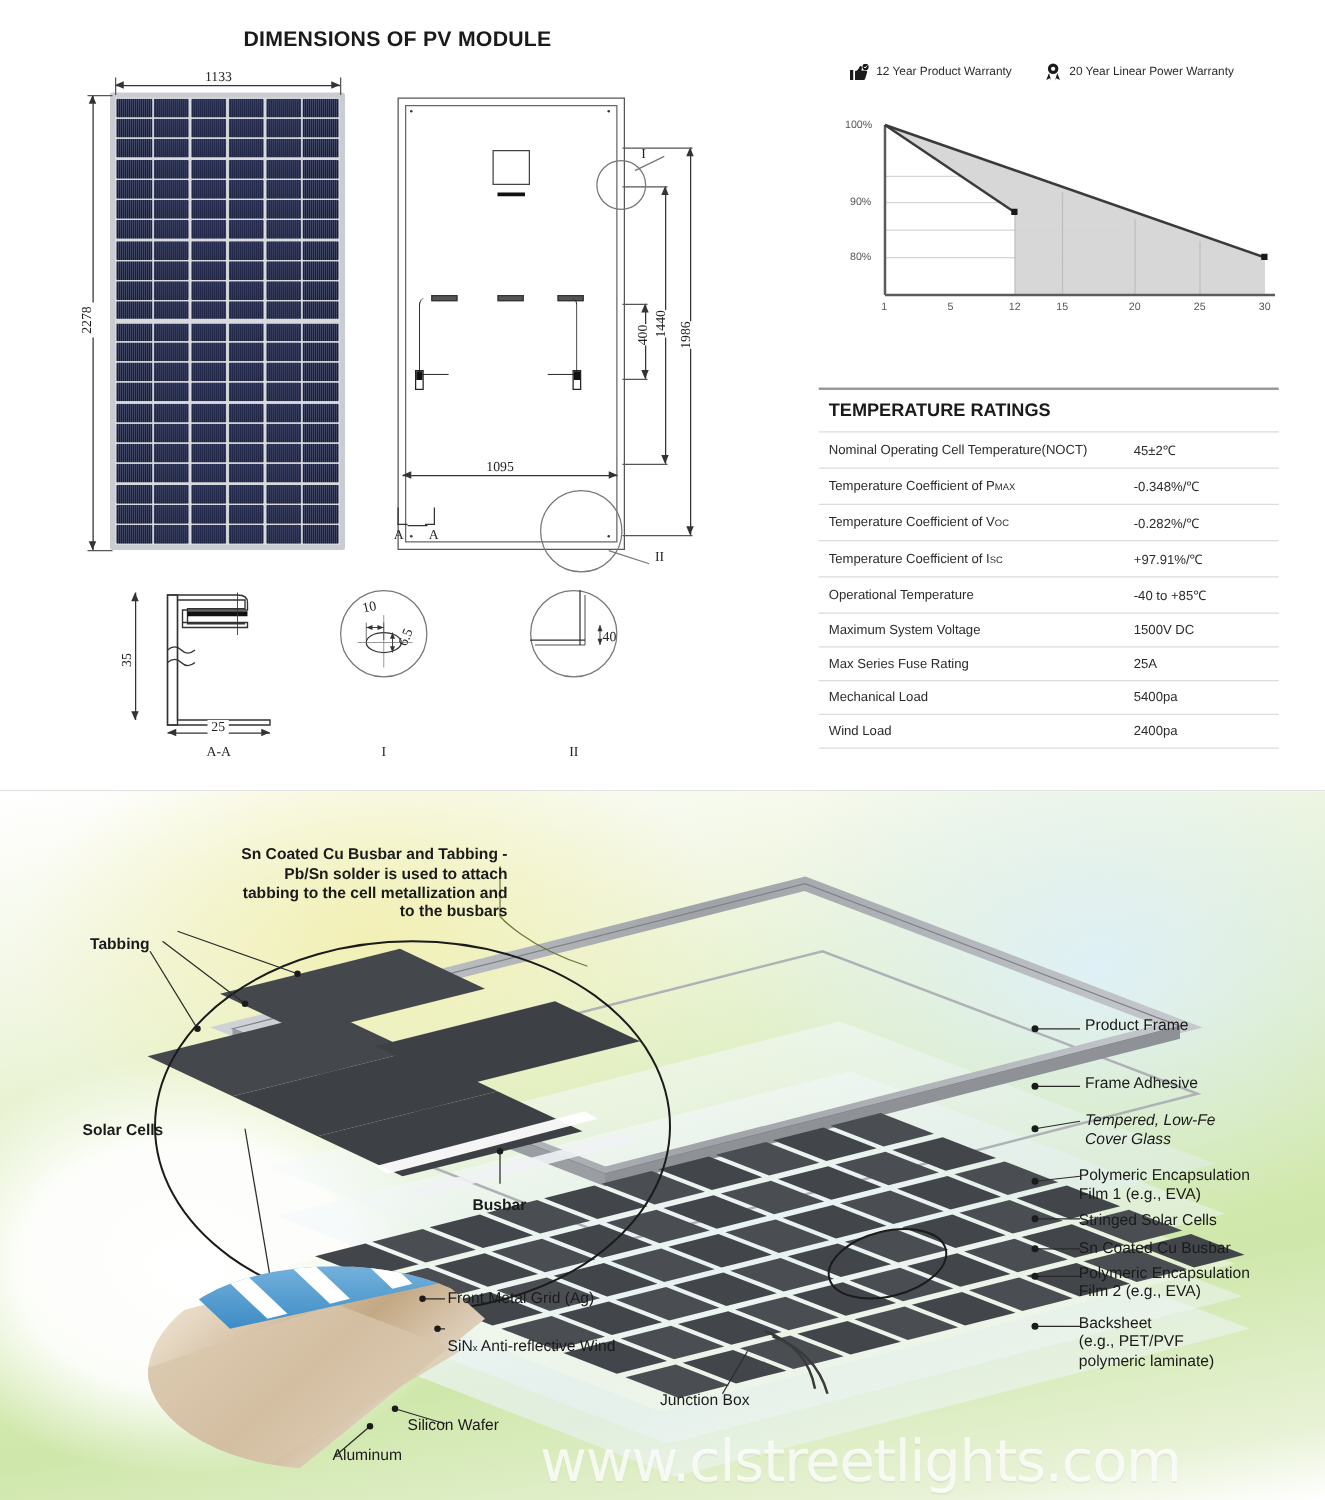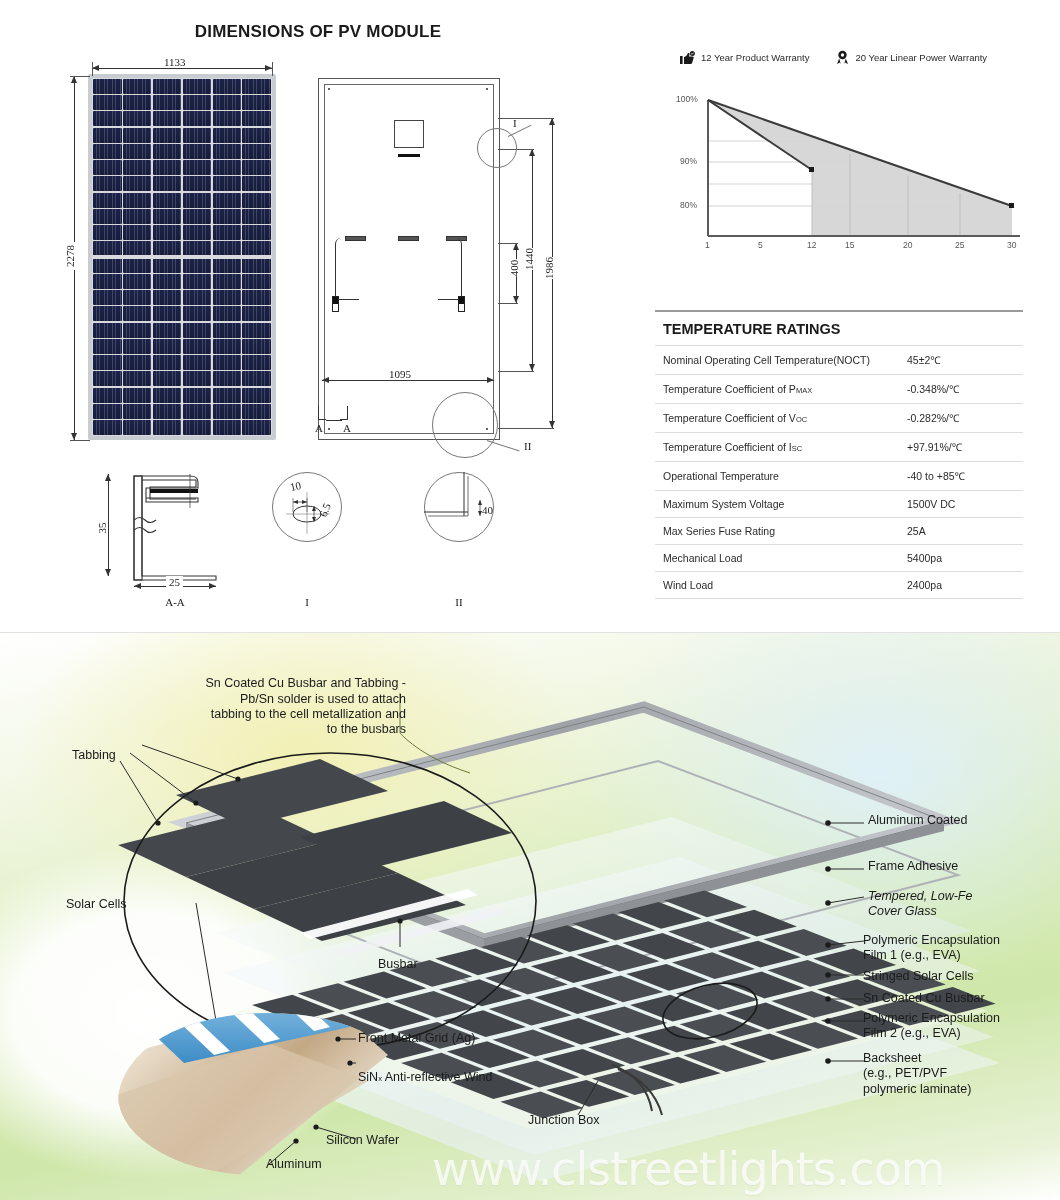--- a/index.html
+++ b/index.html
@@ -109,21 +109,21 @@
       linear-gradient(170deg, #ffffff 0%, #f2f7e4 22%, #d9ecb6 52%, #cfe7ab 72%, #e8f2d6 92%, #ffffff 100%);
   }
   .bg-white-left {
     position:absolute; left:-60px; top:180px; width:520px; height:400px;
     background: radial-gradient(ellipse 300px 220px at 210px 200px, #ffffff 0%, rgba(255,255,255,.92) 45%, rgba(255,255,255,0) 76%);
   }
   .lbl {
     position:absolute; font-size:12.5px; color:#1b1b1b; line-height:1.22;
     font-family:"Liberation Sans", sans-serif; white-space:pre-line;
   }
-  .lbl.bold { font-weight:normal; }
+  .lbl.bold { font-weight:bold; }
   .lbl.right { text-align:right; }
 
   
   .magnifier {
     position:absolute; left:118px; top:378px; width:300px; height:165px;
     border-radius:50% 50% 50% 50%/ 55% 55% 45% 45%;
     overflow:hidden;
   }
 
   .watermark {
@@ -702,21 +702,21 @@
 tabbing to the cell metallization and
 to the busbars</span>
     </div>
 
     <div class="lbl bold" style="left:72px;top:115px;">Tabbing</div>
 
     <div class="lbl bold" style="left:66px;top:264px;">Solar Cells</div>
 
     <div class="lbl bold" style="left:378px;top:324px;">Busbar</div>
 
-    <div class="lbl" style="left:868px;top:180px;">Aluminum Coated</div>
+    <div class="lbl" style="left:868px;top:180px;">Product Frame</div>
     <div class="lbl" style="left:868px;top:226px;">Frame Adhesive</div>
     <div class="lbl" style="left:868px;top:256px;font-style:italic;">Tempered, Low-Fe
 Cover Glass</div>
     <div class="lbl" style="left:863px;top:300px;">Polymeric Encapsulation
 Film 1 (e.g., EVA)</div>
     <div class="lbl" style="left:863px;top:336px;">Stringed Solar Cells</div>
     <div class="lbl" style="left:863px;top:358px;">Sn Coated Cu Busbar</div>
     <div class="lbl" style="left:863px;top:378px;">Polymeric Encapsulation
 Film 2 (e.g., EVA)</div>
     <div class="lbl" style="left:863px;top:418px;">Backsheet

